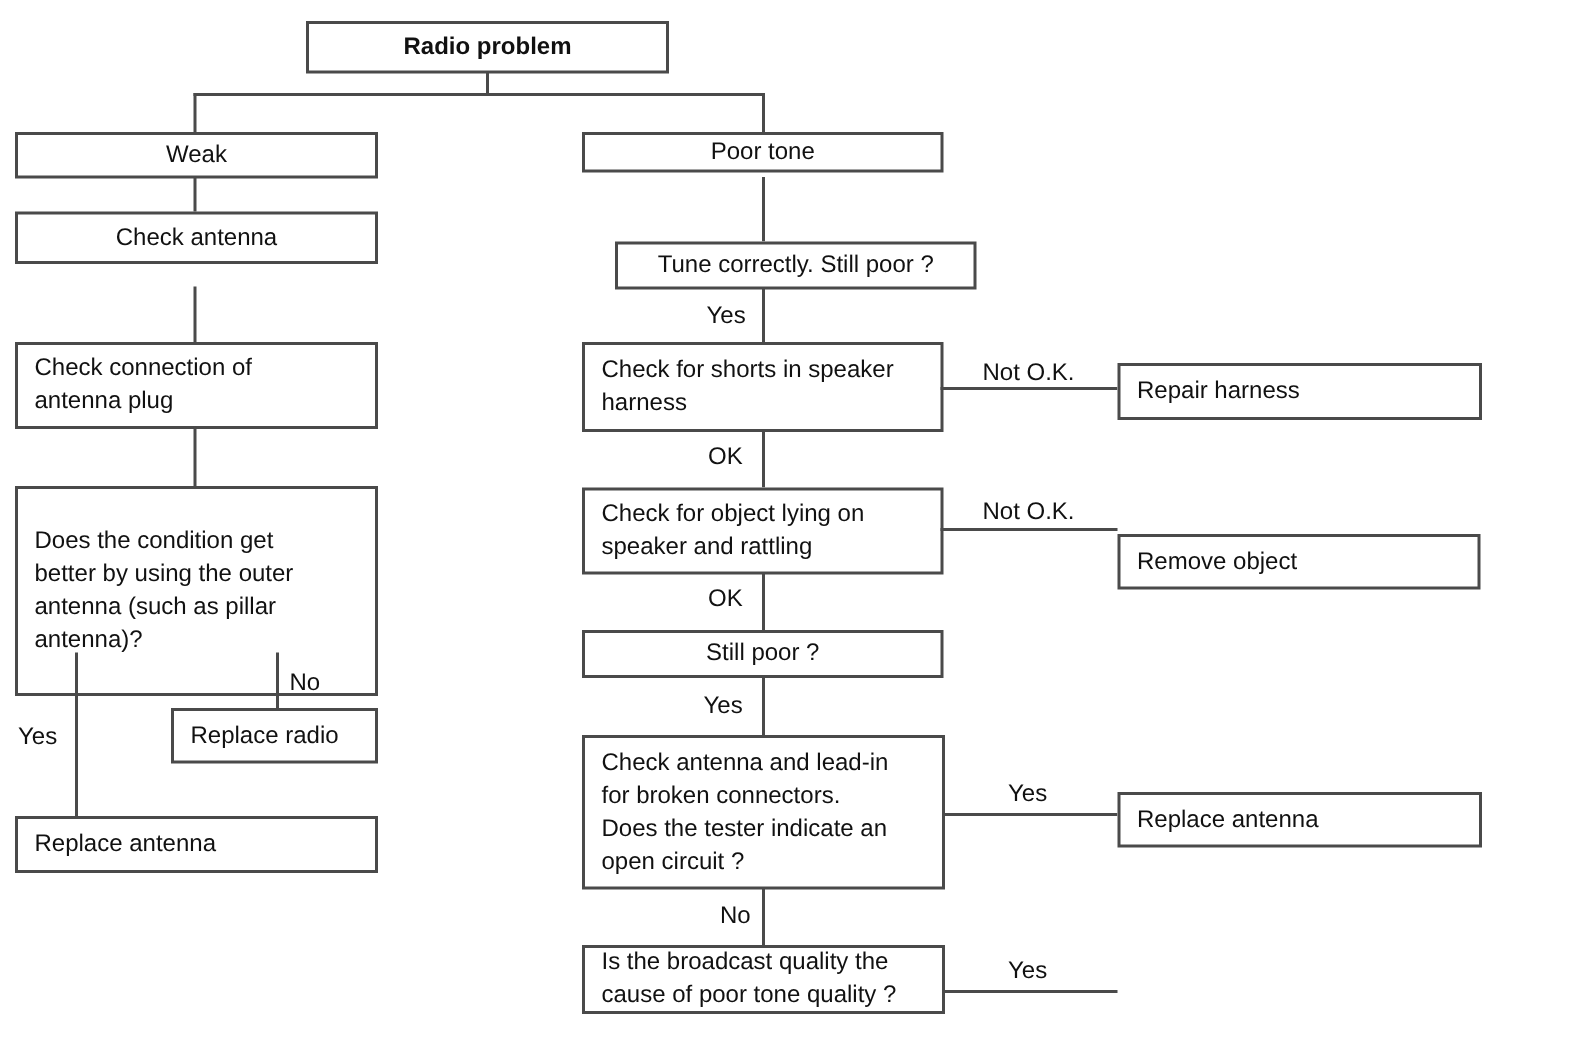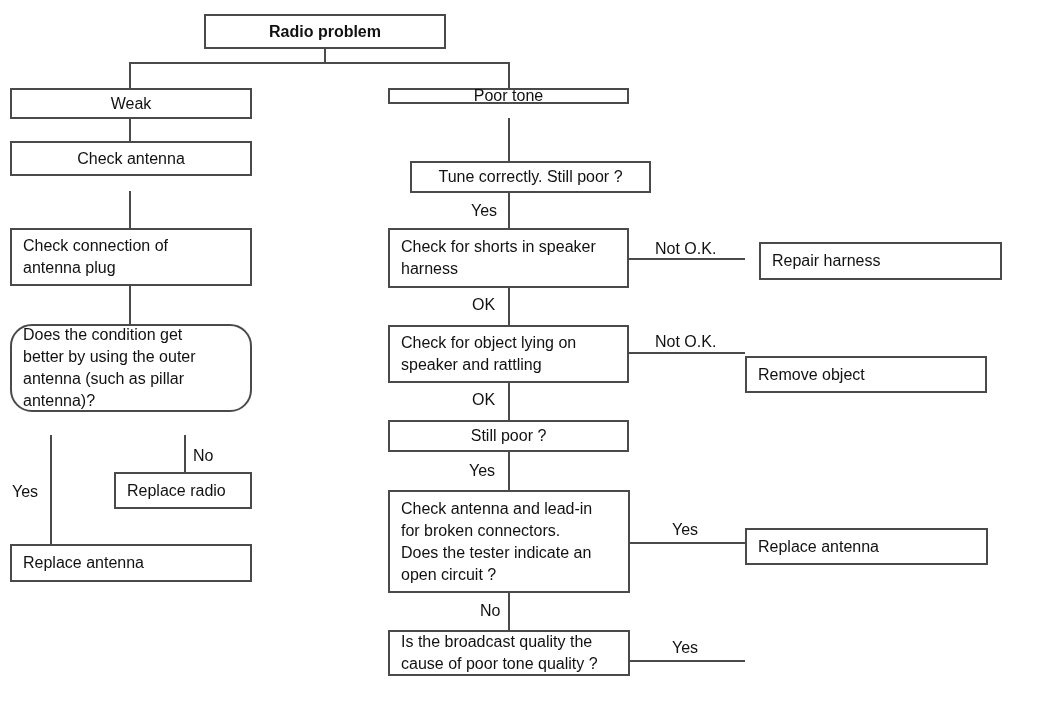--- a/index.html
+++ b/index.html
@@ -75,48 +75,48 @@
 
   <div class="box center" style="left:10px; top:141px; width:242px; height:35px;">Check antenna</div>
 
   <div class="vline" style="left:129px; top:191px; height:37px;"></div>
 
   <div class="box left" style="left:10px; top:228px; width:242px; height:58px;">Check connection of
 antenna plug</div>
 
   <div class="vline" style="left:129px; top:285px; height:39px;"></div>
 
-  <div class="box left" style="left:10px; top:324px; width:242px; height:88px;border-radius:22px;">Does the condition get
+  <div class="box left" style="left:10px; top:324px; width:242px; height:140px;">Does the condition get
 better by using the outer
 antenna (such as pillar
 antenna)?</div>
 
   <div class="vline" style="left:184px; top:435px; height:37px;"></div>
   <div class="lbl" style="left:193px; top:447px;">No</div>
   <div class="box left" style="left:114px; top:472px; width:138px; height:37px;">Replace radio</div>
 
   <div class="vline" style="left:50px; top:435px; height:109px;"></div>
   <div class="lbl" style="left:12px; top:483px;">Yes</div>
   <div class="box left" style="left:10px; top:544px; width:242px; height:38px;">Replace antenna</div>
 
-  <div class="box center" style="left:388px; top:88px; width:241px; height:16px;">Poor tone</div>
+  <div class="box center" style="left:388px; top:88px; width:241px; height:27px;">Poor tone</div>
 
   <div class="vline" style="left:508px; top:118px; height:43px;"></div>
 
   <div class="box center" style="left:410px; top:161px; width:241px; height:32px;">Tune correctly. Still poor ?</div>
 
   <div class="vline" style="left:508px; top:192px; height:36px;"></div>
   <div class="lbl" style="left:471px; top:202px;">Yes</div>
 
   <div class="box left" style="left:388px; top:228px; width:241px; height:60px;">Check for shorts in speaker
 harness</div>
 
   <div class="hline" style="left:627px; top:258px; width:118px;"></div>
   <div class="lbl" style="left:655px; top:240px;">Not O.K.</div>
-  <div class="box left" style="left:745px; top:242px; width:243px; height:38px;margin-left:14px;">Repair harness</div>
+  <div class="box left" style="left:745px; top:242px; width:243px; height:38px;">Repair harness</div>
 
   <div class="vline" style="left:508px; top:287px; height:38px;"></div>
   <div class="lbl" style="left:472px; top:296px;">OK</div>
 
   <div class="box left" style="left:388px; top:325px; width:241px; height:58px;">Check for object lying on
 speaker and rattling</div>
 
   <div class="hline" style="left:627px; top:352px; width:118px;"></div>
   <div class="lbl" style="left:655px; top:333px;">Not O.K.</div>
   <div class="box left" style="left:745px; top:336px; width:242px; height:37px;margin-top:20px;">Remove object</div>

